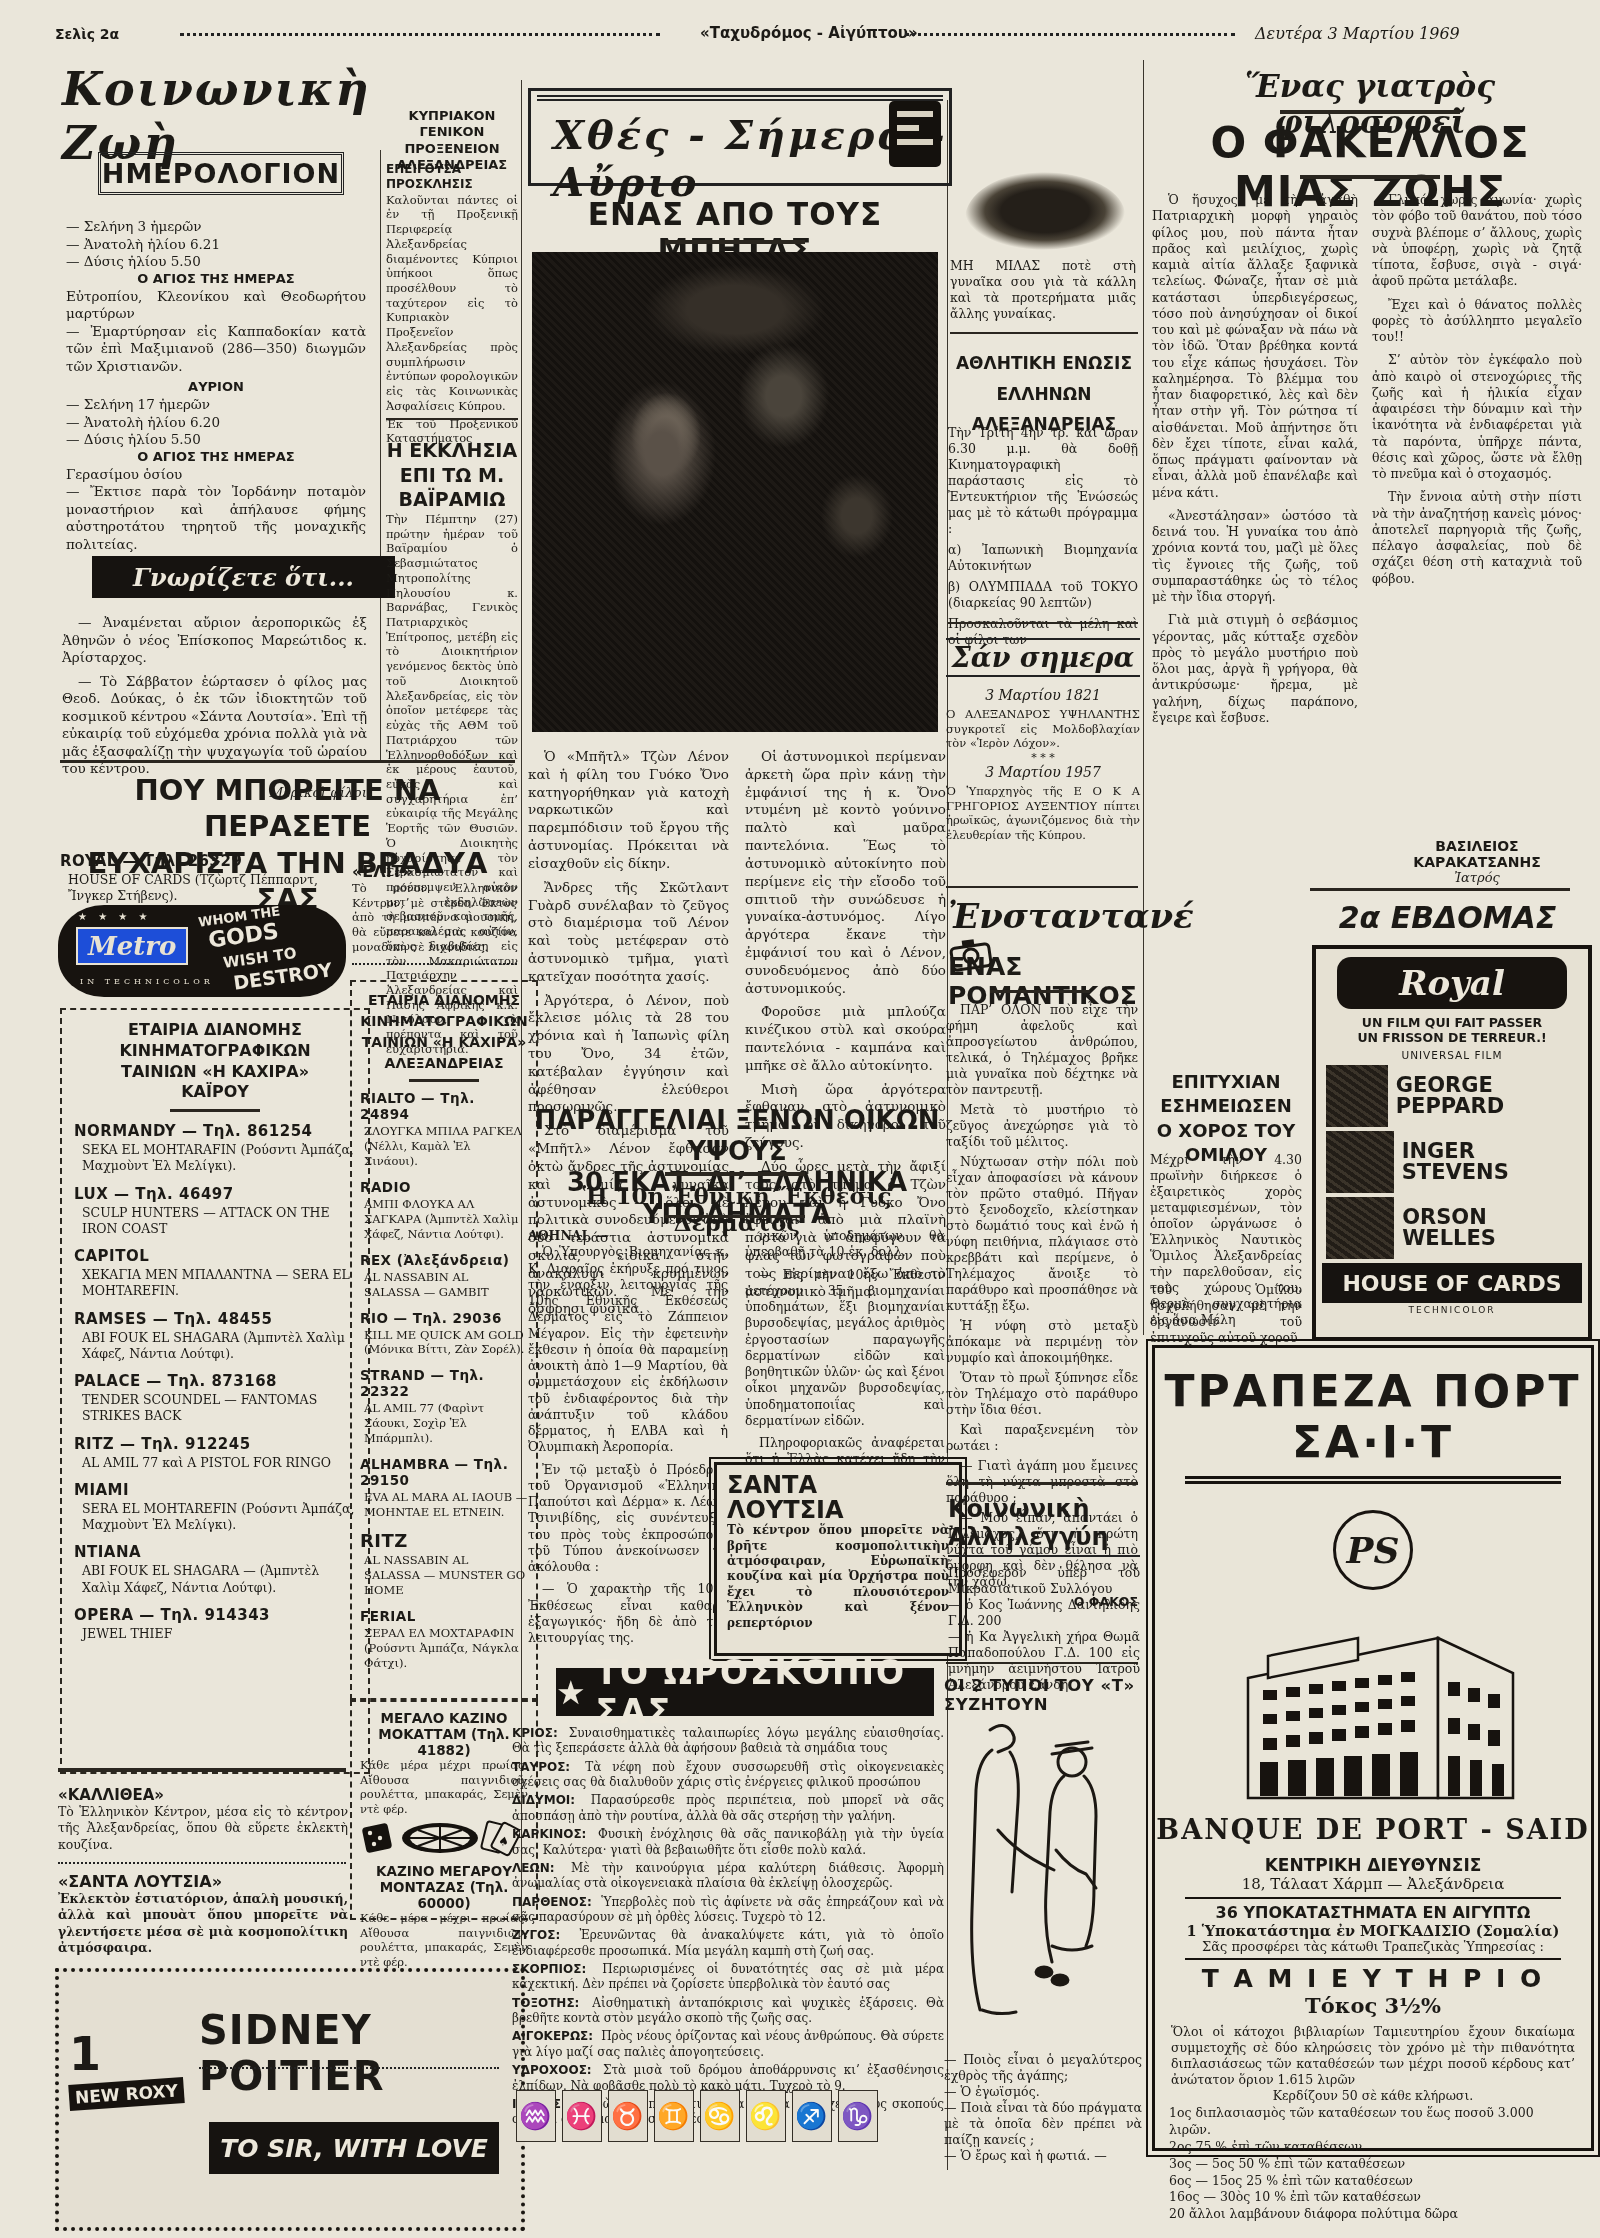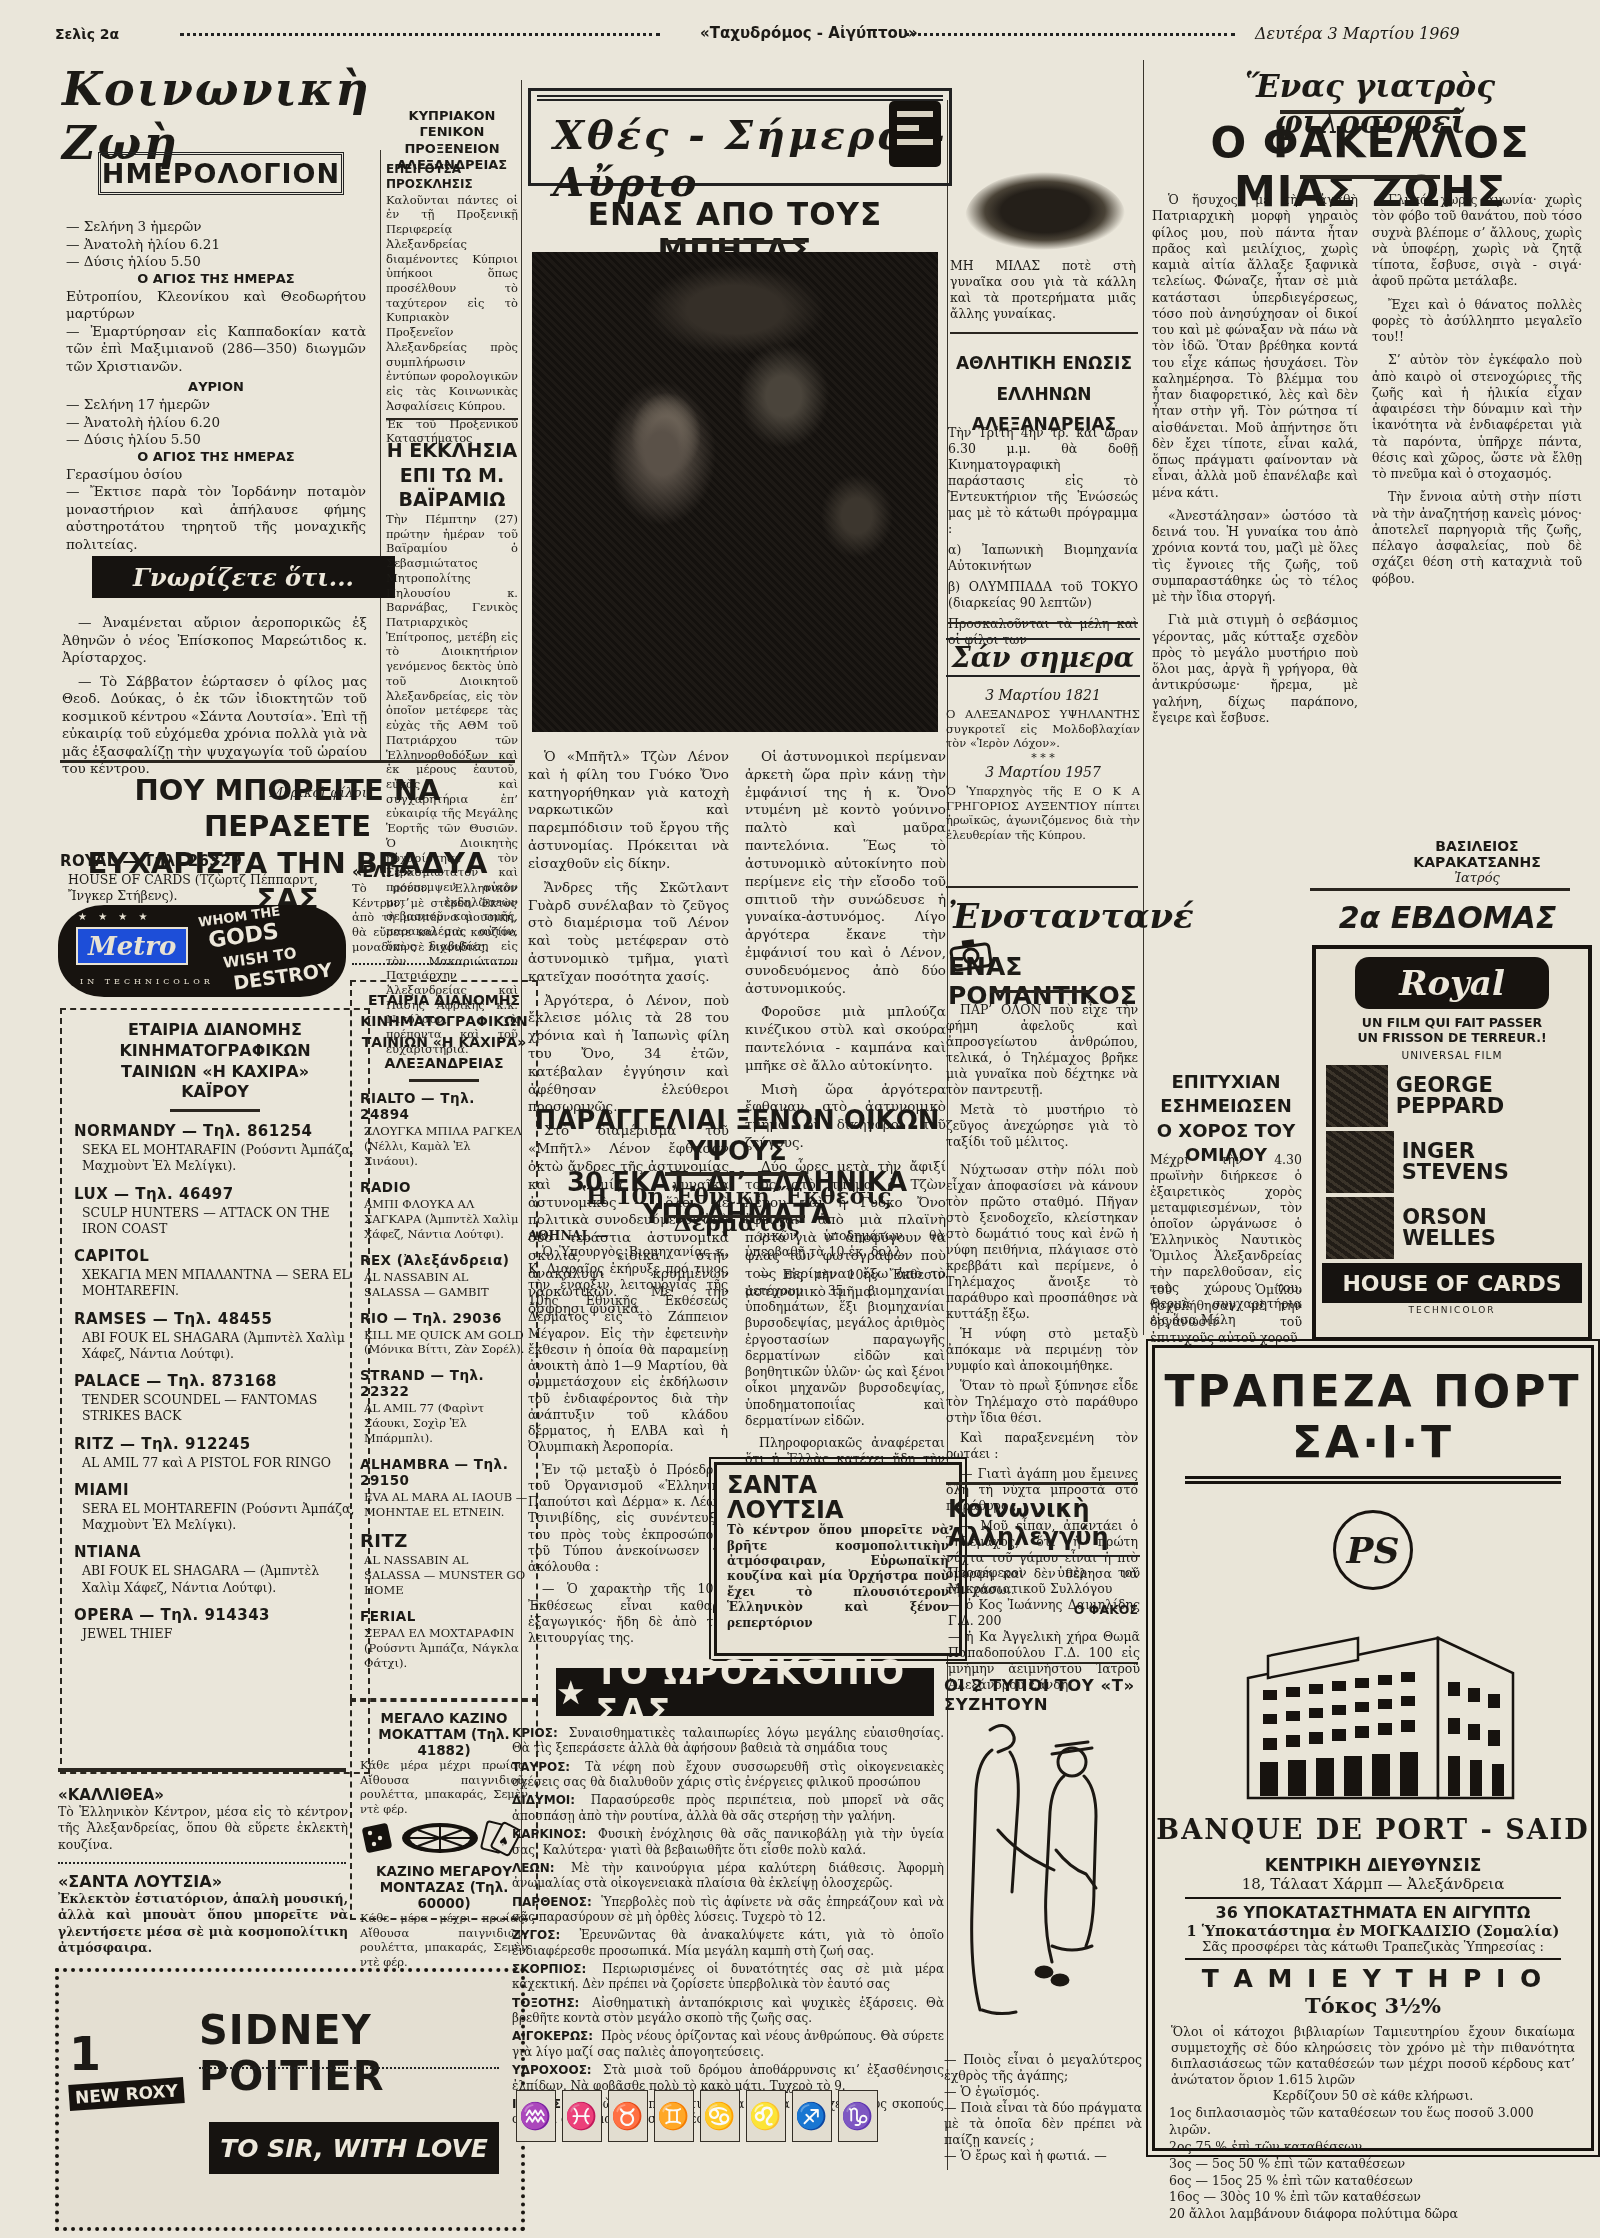--- a/index.html
+++ b/index.html
@@ -471,21 +471,21 @@
       <rect x="4" y="10" width="38" height="22" rx="4" fill="none" stroke="#1a1712" stroke-width="3" transform="rotate(-8 23 21)"></rect>
       <circle cx="23" cy="20" r="7" fill="none" stroke="#1a1712" stroke-width="3"></circle>
       <rect x="14" y="4" width="12" height="6" fill="#1a1712" transform="rotate(-8 20 7)"></rect>
     </svg>
   </div>
   <div class="abs sans" style="left:948px;top:952px;width:192px;font-weight:bold;font-size:25px;">ΕΝΑΣ ΡΟΜΑΝΤΙΚΟΣ</div>
   <div class="hrule" style="left:990px;top:990px;width:100px;border-top-width:3px;"></div>
   <div class="abs tinytxt" style="left:946px;top:1002px;width:192px;font-size:12.5px;">
     <div>
         <p style="margin:0 0 4px;text-indent:14px;">ΠΑΡ’ ΟΛΟΝ ποὺ εἶχε τὴν φήμη ἀφελοῦς καὶ ἀπροσγείωτου ἀνθρώπου, τελικά, ὁ Τηλέμαχος βρῆκε μιὰ γυναῖκα ποὺ δέχτηκε νὰ τὸν παντρευτῇ.</p>
-        <p style="margin:0 0 12px;text-indent:14px;">Μετὰ τὸ μυστήριο τὸ ζεῦγος ἀνεχώρησε γιὰ τὸ ταξίδι τοῦ μέλιτος.</p>
+        <p style="margin:0 0 4px;text-indent:14px;">Μετὰ τὸ μυστήριο τὸ ζεῦγος ἀνεχώρησε γιὰ τὸ ταξίδι τοῦ μέλιτος.</p>
         <p style="margin:0 0 4px;text-indent:14px;">Νύχτωσαν στὴν πόλι ποὺ εἶχαν ἀποφασίσει νὰ κάνουν τὸν πρῶτο σταθμό. Πῆγαν στὸ ξενοδοχεῖο, κλείστηκαν στὸ δωμάτιό τους καὶ ἐνῶ ἡ νύφη πειθήνια, πλάγιασε στὸ κρεββάτι καὶ περίμενε, ὁ Τηλέμαχος ἄνοιξε τὸ παράθυρο καὶ προσπάθησε νὰ κυττάξῃ ἔξω.</p>
         <p style="margin:0 0 4px;text-indent:14px;">Ἡ νύφη στὸ μεταξὺ ἀπόκαμε νὰ περιμένῃ τὸν νυμφίο καὶ ἀποκοιμήθηκε.</p>
         <p style="margin:0 0 4px;text-indent:14px;">Ὅταν τὸ πρωῒ ξύπνησε εἶδε τὸν Τηλέμαχο στὸ παράθυρο στὴν ἴδια θέσι.</p>
         <p style="margin:0 0 4px;text-indent:14px;">Καὶ παραξενεμένη τὸν ρωτάει :</p>
         <p style="margin:0 0 4px;text-indent:14px;">— Γιατὶ ἀγάπη μου ἔμεινες ὅλη τὴ νύχτα μπροστὰ στὸ παράθυρο ;</p>
         <p style="margin:0 0 4px;text-indent:14px;">— Μοῦ εἶπαν, ἀπαντάει ὁ Τηλέμαχος, ὅτι ἡ πρώτη νύχτα τοῦ γάμου εἶναι ἡ πιὸ ὄμορφη καὶ δὲν θέλησα νὰ τὴν χάσω..</p>
       </div>
     <div class="sans" style="text-align:right;font-weight:bold;">Ο ΦΑΚΟΣ</div>
   </div>
   <div class="hrule" style="left:946px;top:1482px;width:192px;border-top-width:3px;"></div>
@@ -555,21 +555,21 @@
 
   <div class="abs sans ctr" style="left:1150px;top:1070px;width:152px;font-weight:bold;font-size:18px;line-height:1.35;">
     <div>ΕΠΙΤΥΧΙΑΝ ΕΣΗΜΕΙΩΣΕΝ</div>
     <div>Ο ΧΟΡΟΣ ΤΟΥ ΟΜΙΛΟΥ</div>
   </div>
   <div class="abs tinytxt" style="left:1150px;top:1152px;width:152px;font-size:12.5px;">Μέχρι τὴν 4.30 πρωϊνὴν διήρκεσε ὁ ἐξαιρετικὸς χορὸς μεταμφιεσμένων, τὸν ὁποῖον ὠργάνωσε ὁ Ἑλληνικὸς Ναυτικὸς Ὅμιλος Ἀλεξανδρείας τὴν παρελθοῦσαν, εἰς τοὺς χώρους του. Θερμὰ συγχαρητήρια εἰς ὅσα Μέλη</div>
   <div class="abs tinytxt" style="left:1150px;top:1282px;width:152px;font-size:12.5px;">τοῦ Ὁμίλου ἠσχολήθησαν μὲ τὴν ὀργάνωσιν τοῦ ἐπιτυχοῦς αὐτοῦ χοροῦ</div>
 
   <div class="abs ctr sans" style="left:1315px;top:900px;width:265px;font-size:30px;font-weight:bold;font-style:italic;">2α ΕΒΔΟΜΑΣ</div>
   <div class="abs" style="left:1312px;top:945px;width:272px;height:388px;border:4px solid #17130f;background:#e6e1d3;">
-    <div style="margin:8px auto 4px;width:194px;background:#17130f;border-radius:14px;padding:6px 0;text-align:center;">
+    <div style="margin:8px auto 4px;width:230px;background:#17130f;border-radius:14px;padding:6px 0;text-align:center;">
       <span class="script" style="color:#ece7da;font-size:34px;">Royal</span>
     </div>
     <div class="sans ctr" style="font-weight:bold;font-size:12.5px;margin-top:6px;">UN FILM QUI FAIT PASSER</div>
     <div class="sans ctr" style="font-weight:bold;font-size:12.5px;">UN FRISSON DE TERREUR.!</div>
     <div class="sans ctr" style="font-size:10.5px;letter-spacing:1px;margin-top:4px;">UNIVERSAL FILM</div>
     <div>
       <div style="display:flex;align-items:center;gap:8px;margin:4px 10px;">
         <div style="width:72px;height:62px;background:repeating-linear-gradient(35deg,#221d17 0 4px,#3b342a 4px 7px);"></div>
         <div class="sans" style="font-weight:bold;font-size:21px;line-height:1;">GEORGE PEPPARD</div>
       </div>

